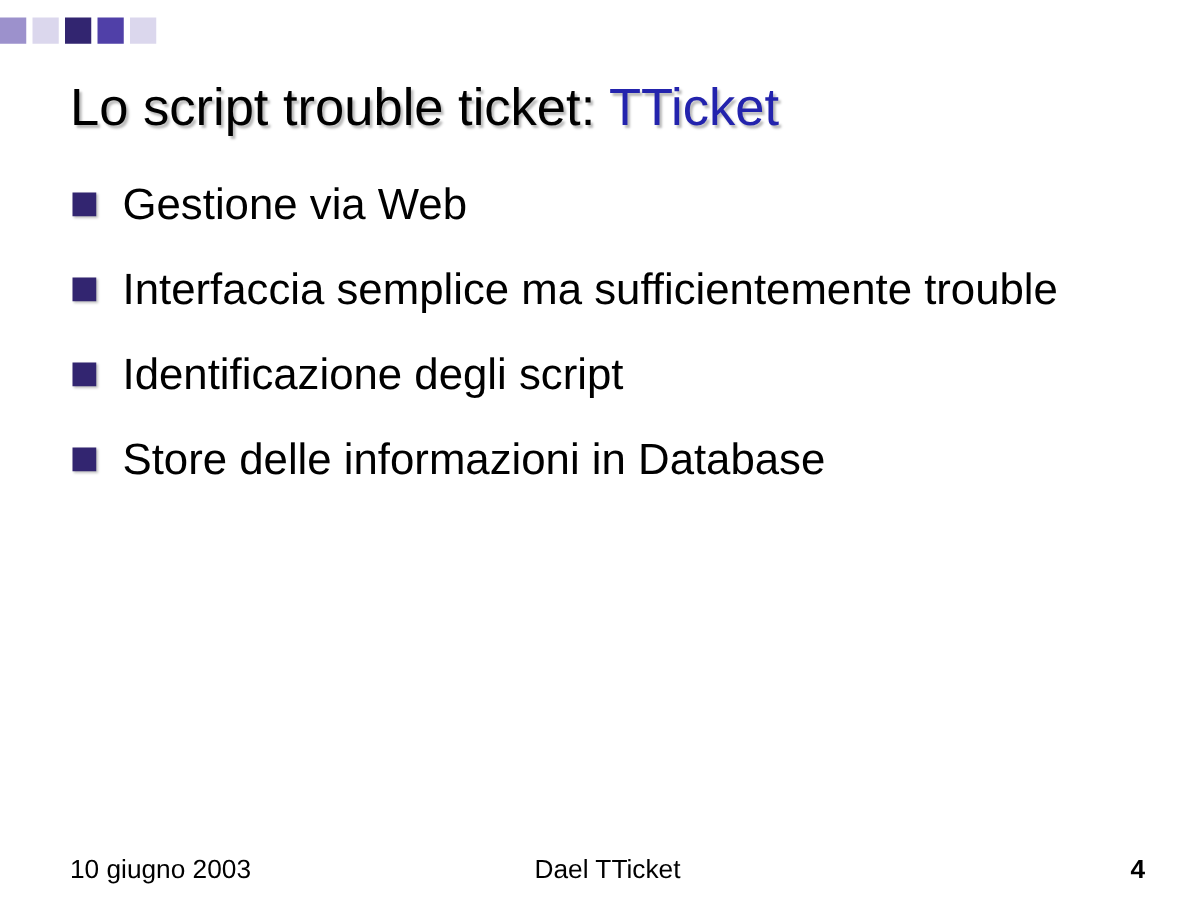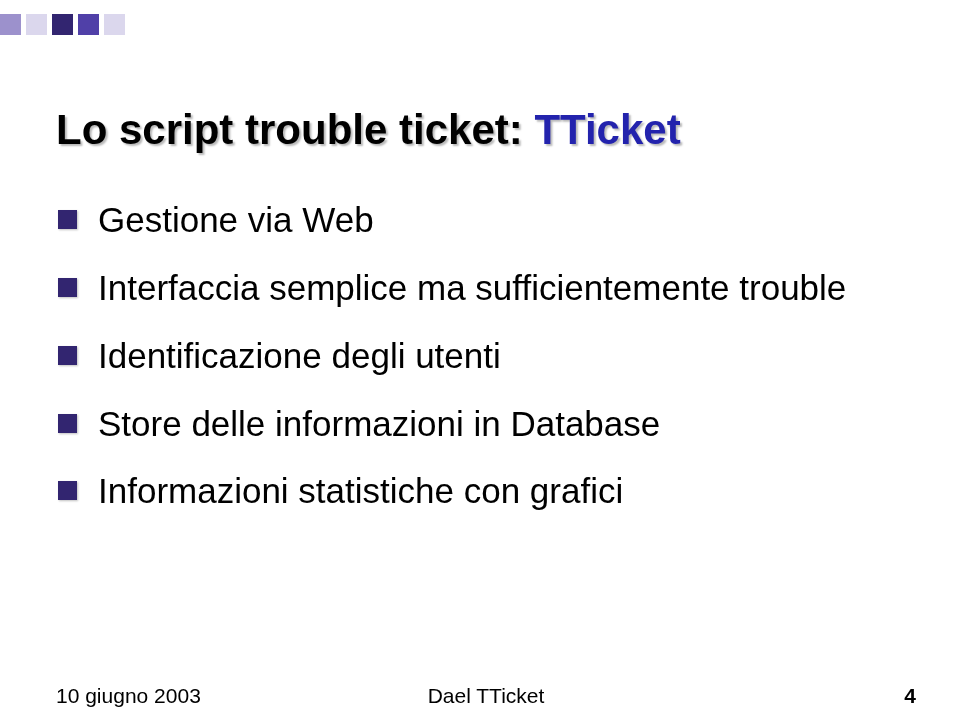--- a/index.html
+++ b/index.html
@@ -33,31 +33,30 @@
   .sq.s3 { left: 52px; }
   .sq.s4 { left: 78px; }
   .sq.s5 { left: 104px; }
   .content {
     position: absolute;
     top: 62px; left: 56px; right: 48px; bottom: 56px;
   }
   .title {
     font-size: 42px;
     color: #000;
-    font-weight: bold;
+    font-weight: normal;
     text-shadow: 2px 2px 2px rgba(0,0,0,0.28);
     line-height: 1.15;
-    margin-top: 44px;
   }
   .title .blue {
     color: #2323ad;
   }
   ul.bullets {
     list-style: none;
-    margin-top: 44px;
+    margin-top: 32px;
   }
   ul.bullets li {
     position: relative;
     padding-left: 42px;
     font-size: 35px;
     color: #000;
     line-height: 1.25;
     margin-bottom: 24px;
   }
   ul.bullets li::before {
@@ -95,23 +94,22 @@
 </div>
 
 <div class="content">
   <h1 class="title">
     <span>Lo script trouble ticket:  </span><span class="blue">TTicket</span>
   </h1>
 
   <ul class="bullets">
     <li>Gestione via Web</li>
     <li>Interfaccia semplice ma sufficientemente trouble</li>
-    <li>Identificazione degli utenti</li>
+    <li>Identificazione degli script</li>
     <li>Store delle informazioni in Database</li>
-    <li>Informazioni statistiche con grafici</li>
   </ul>
 </div>
 
 <div class="footer">
   <span class="date">10 giugno 2003</span>
   <span class="author">Dael TTicket</span>
   <span class="page">4</span>
 </div>
 
 </body></html>

